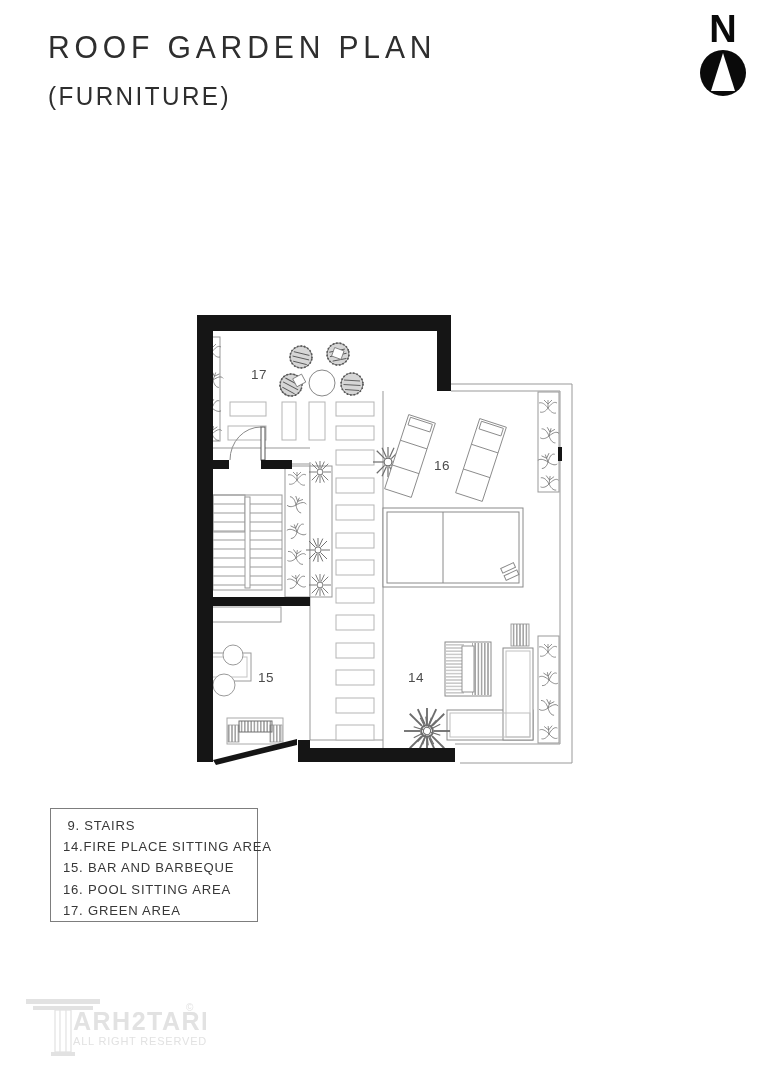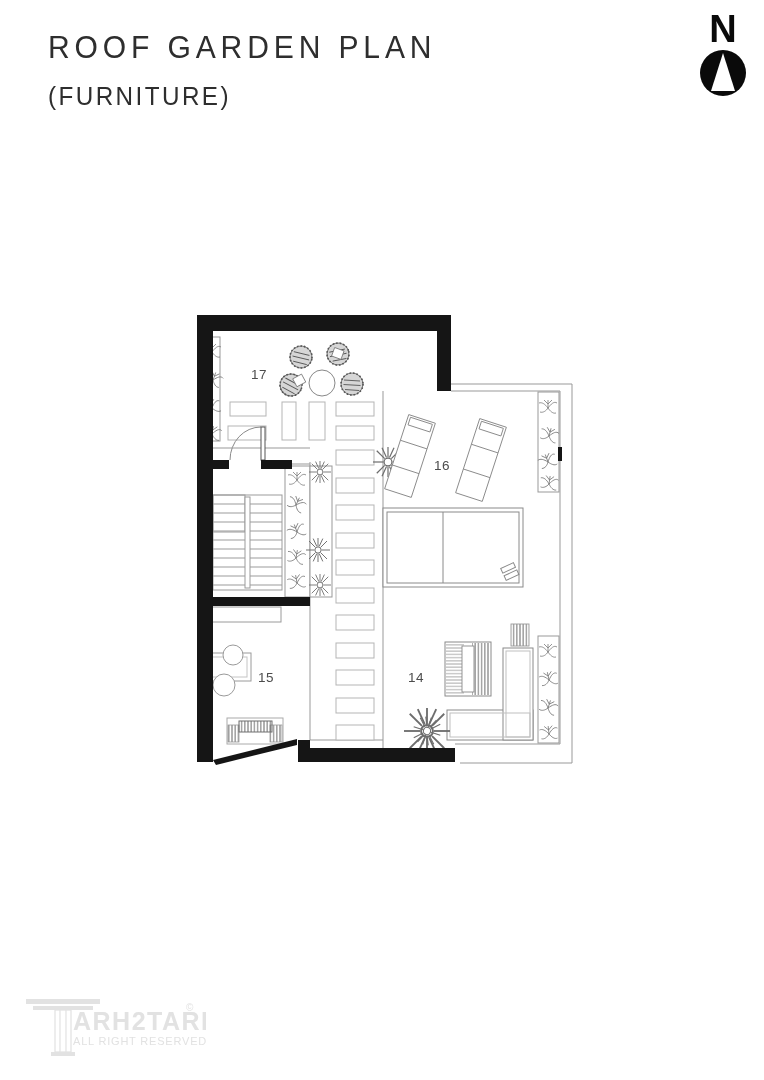--- a/index.html
+++ b/index.html
@@ -246,20 +246,27 @@
     </g>
 
     <g font-size="13.5" fill="#4c4c4c" letter-spacing="0.5">
       <text x="251" y="379">17</text>
       <text x="434" y="470">16</text>
       <text x="258" y="682">15</text>
       <text x="408" y="682">14</text>
     </g>
   </svg>
 
+  <div class="legend">
+    <div class="li"> 9. STAIRS</div>
+    <div class="li">14.FIRE PLACE SITTING AREA</div>
+    <div class="li">15. BAR AND BARBEQUE</div>
+    <div class="li">16. POOL SITTING AREA</div>
+    <div class="li">17. GREEN AREA</div>
+  </div>
 
   <svg class="logo" viewBox="0 0 180 68">
     <g fill="#e2e2e2">
       <rect x="0" y="2" width="74" height="5"></rect>
       <rect x="7" y="9" width="60" height="4"></rect>
       <rect x="29" y="13" width="16" height="42" fill="none" stroke="#e2e2e2" stroke-width="1.2"></rect>
       <line x1="34" y1="13" x2="34" y2="55" stroke="#e2e2e2" stroke-width="1.2"></line>
       <line x1="40" y1="13" x2="40" y2="55" stroke="#e2e2e2" stroke-width="1.2"></line>
       <rect x="25" y="55" width="24" height="4"></rect>
     </g>

